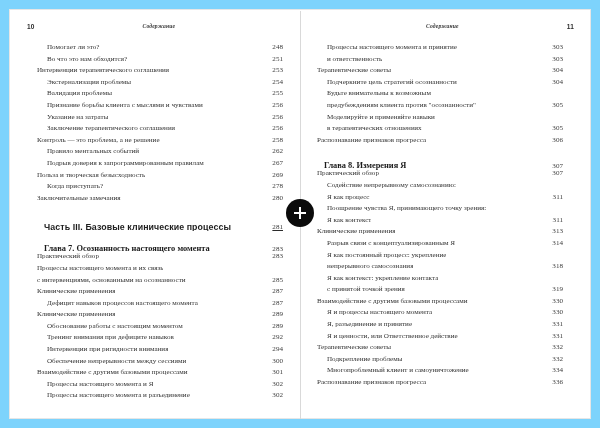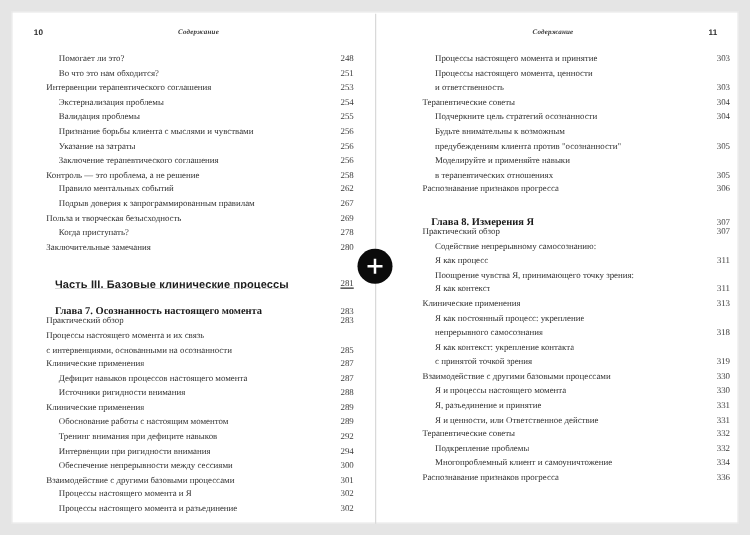--- a/index.html
+++ b/index.html
@@ -5,21 +5,21 @@
 <style>
   html, body {
     margin: 0;
     padding: 0;
     background: #ffffff;
   }
   #page {
     position: relative;
     width: 600px;
     height: 428px;
-    background: #e5e5e5;
+    background: #7dd3fc;
     overflow: hidden;
     font-family: "Liberation Serif", "DejaVu Serif", serif;
     color: #2b2b2b;
   }
 
   
   .spread {
     position: absolute;
     inset: 0;
     display: flex;
@@ -90,21 +90,21 @@
   .runhead-right .folio    { order: 2; }
 
   
   .toc {
     position: absolute;
     top: 44px;
     font-size: 7.1px;
     line-height: 1;
   }
   .toc-left  { left: 27px;  width: 256px; }
-  .toc-right { left: 328px; width: 256px; }
+  .toc-right { left: 307px; width: 256px; }
 
   .row {
     display: flex;
     align-items: baseline;
     width: 100%;
     height: 11.6px;
   }
   .row .title {
     white-space: nowrap;
     overflow: hidden;
@@ -282,24 +282,20 @@
         <span class="pg">285</span>
       </div>
       <div class="row lv1 normal">
         <span class="title">Клинические применения</span>
         <span class="pg">287</span>
       </div>
       <div class="row lv2 normal">
         <span class="title">Дефицит навыков процессов настоящего момента</span>
         <span class="pg">287</span>
       </div>
-      <div class="row lv2 normal">
-        <span class="title">Источники ригидности внимания</span>
-        <span class="pg">288</span>
-      </div>
       <div class="row lv1 normal">
         <span class="title">Клинические применения</span>
         <span class="pg">289</span>
       </div>
       <div class="row lv2 normal">
         <span class="title">Обоснование работы с настоящим моментом</span>
         <span class="pg">289</span>
       </div>
       <div class="row lv2 normal">
         <span class="title">Тренинг внимания при дефиците навыков</span>
@@ -323,24 +319,20 @@
       </div>
       <div class="row lv2 normal">
         <span class="title">Процессы настоящего момента и разъединение</span>
         <span class="pg">302</span>
       </div>
     </div>
   <div class="toc toc-right" id="toc-right">
       <div class="row lv2 normal">
         <span class="title">Процессы настоящего момента и принятие</span>
         <span class="pg">303</span>
-      </div>
-      <div class="row lv2 cont">
-        <span class="title">Процессы настоящего момента, ценности</span>
-        <span class="pg"></span>
       </div>
       <div class="row lv2 normal">
         <span class="title">и ответственность</span>
         <span class="pg">303</span>
       </div>
       <div class="row lv1 normal">
         <span class="title">Терапевтические советы</span>
         <span class="pg">304</span>
       </div>
       <div class="row lv2 normal">
@@ -389,20 +381,24 @@
         <span class="pg"></span>
       </div>
       <div class="row lv2 normal">
         <span class="title">Я как контекст</span>
         <span class="pg">311</span>
       </div>
       <div class="row lv1 normal">
         <span class="title">Клинические применения</span>
         <span class="pg">313</span>
       </div>
+      <div class="row lv2 normal">
+        <span class="title">Разрыв связи с концептуализированным Я</span>
+        <span class="pg">314</span>
+      </div>
       <div class="row lv2 cont">
         <span class="title">Я как постоянный процесс: укрепление</span>
         <span class="pg"></span>
       </div>
       <div class="row lv2 normal">
         <span class="title">непрерывного самосознания</span>
         <span class="pg">318</span>
       </div>
       <div class="row lv2 cont">
         <span class="title">Я как контекст: укрепление контакта</span>

